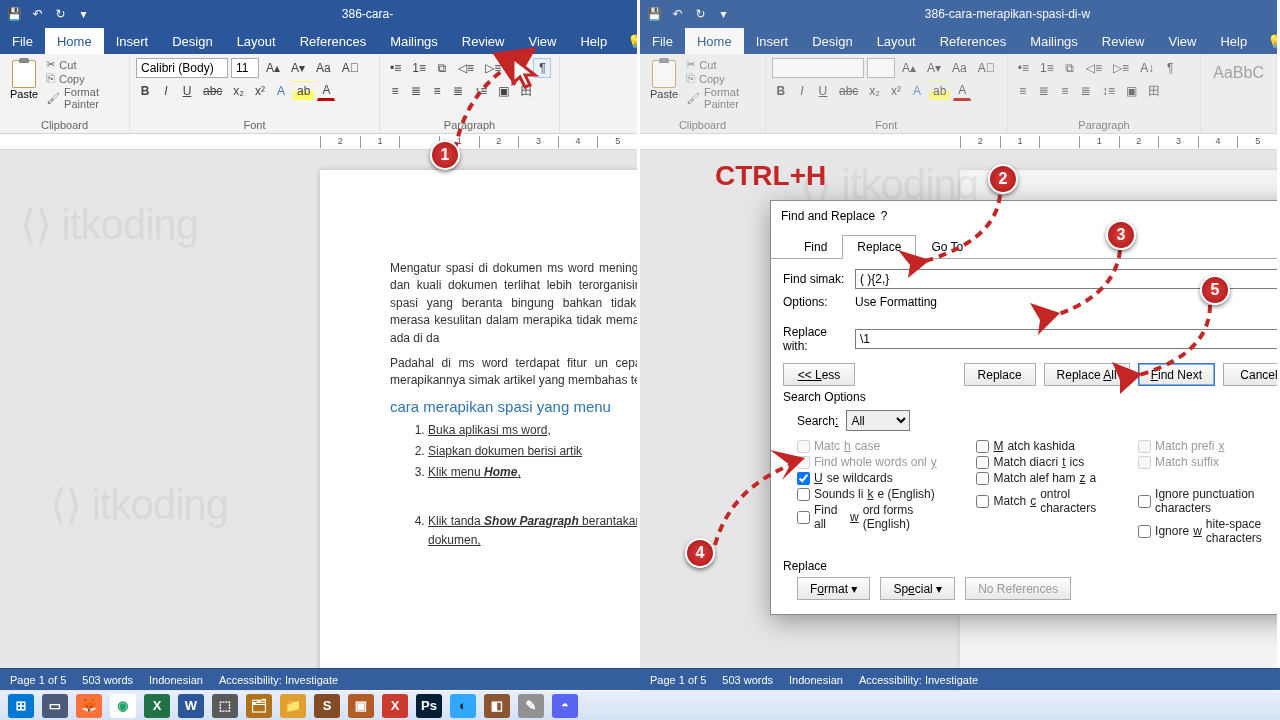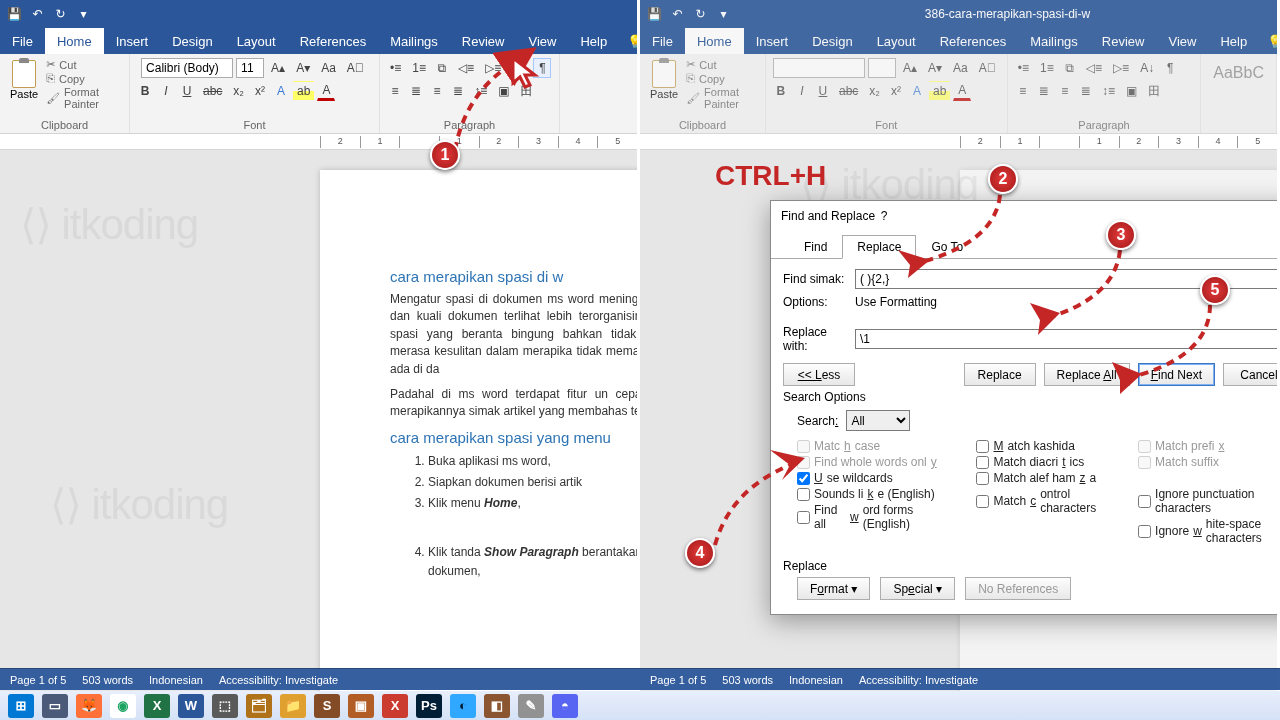--- a/index.html
+++ b/index.html
@@ -18,32 +18,32 @@
 .ribbon { height:80px; background:#f3f3f3; border-bottom:1px solid #d4d4d4; display:flex; font-size:11px; }
 .ribbon-group { border-right:1px solid #e1e1e1; padding:4px 6px 2px 6px; display:flex; flex-direction:column; position:relative; }
 .ribbon-group .glabel { text-align:center; font-size:11px; color:#666; margin-top:auto; padding-top:2px; }
 .ribbon-group .grow { display:flex; align-items:center; gap:3px; }
 .rbtn { border:1px solid transparent; padding:1px 3px; display:inline-flex; align-items:center; justify-content:center; min-width:18px; height:20px; font-size:12px; cursor:pointer; color:#444; }
 .paste-btn { display:flex; flex-direction:column; align-items:center; padding:2px 4px; cursor:pointer; }
 .paste-btn .clip { width:24px; height:28px; background:#fff; border:1px solid #c49a4f; border-radius:2px; position:relative; }
 .paste-btn .clip:before { content:""; position:absolute; top:-3px; left:50%; transform:translateX(-50%); width:10px; height:5px; background:#888; border-radius:2px 2px 0 0; }
 .clipboard-right { display:flex; flex-direction:column; gap:1px; font-size:11px; color:#666; padding-left:4px; }
 .clipboard-right span { display:flex; align-items:center; gap:4px; cursor:pointer; }
-.font-box { display:flex; align-items:center;justify-content:center; }
+.font-box { display:flex; align-items:center; }
 .font-box input { border:1px solid #ababab; height:20px; font-size:12px; padding:0 4px; background:#fff; }
 .char-btn { font-family:"Times New Roman",serif; }
 .ruler { height:16px; background:#fff; border-bottom:1px solid #d4d4d4; position:relative; font-size:9px; color:#555; }
 .ruler .marks { position:absolute; left:320px; right:0; top:0; display:flex; }
 .ruler .mk { width:48px; border-left:1px solid #999; text-align:center; height:12px; margin-top:2px; }
 .doc-area { position:absolute; top:150px; bottom:0; left:0; right:0; background:#e6e6e6; overflow:hidden; }
 .page { background:#fff; width:420px; position:absolute; left:320px; top:20px; padding:90px 20px 30px 70px; box-shadow:0 0 6px rgba(0,0,0,.2); min-height:600px; font-size:12px; color:#333; }
 .page.r { left:320px; }
 .page h3 { color:#2e74b5; font-weight:normal; font-size:15px; margin:8px 0 6px; }
 .page p { text-align:justify; line-height:1.45; margin-bottom:8px; }
-.page ol { padding-left:38px; list-style-position:outside; line-height:1.6; }
+.page ol { padding-left:38px; list-style-position:outside; line-height:1.6;text-decoration:underline; }
 .page ol li { margin-bottom:2px; }
 .statusbar { height:22px; background:#2b579a; color:#fff; font-size:11px; display:flex; align-items:center; gap:16px; padding:0 10px; opacity:.95; border-top:1px solid #1e3f6f; }
 .statusbar span { cursor:default; }
 .status-split{position:absolute;left:0;right:0;top:668px;height:23px;display:flex;}
 .status-split>.statusbar{flex:1;}
 .taskbar { position:absolute; bottom:0; left:0; right:0; height:29px; background:linear-gradient(#e8eefb,#d5e2f6); display:flex; align-items:center; gap:8px; padding:0 8px; }
 .taskbar .tb { width:26px; height:24px; border-radius:3px; display:flex; align-items:center; justify-content:center; font-size:13px; font-weight:bold; color:#fff; }
 .dialog { position:absolute; left:130px; top:200px; width:538px; background:#fff; border:1px solid #8a8a8a; box-shadow:0 6px 24px rgba(0,0,0,.35); font-size:12px; z-index:50; }
 .dialog .dtitle { padding:6px 10px; font-size:12px; display:flex; align-items:center; }
 .dialog .dtitle .x { margin-left:auto; width:18px; text-align:center; cursor:pointer; font-size:15px; }
@@ -84,20 +84,21 @@
 <div class="split">
 
  <div class="pane">
    <div class="titlebar">
      <div class="qat">
        <span>💾</span>
        <span>↶</span>
        <span>↻</span>
        <span>▾</span>
      </div>
+     <div class="title">386-cara-</div>
    </div>
    <div class="menubar">
      <div class="tab file">File</div>
      <div class="tab active">Home</div>
      <div class="tab">Insert</div>
      <div class="tab">Design</div>
      <div class="tab">Layout</div>
      <div class="tab">References</div>
      <div class="tab">Mailings</div>
      <div class="tab">Review</div>
@@ -181,21 +182,20 @@
           <div class="mk"></div>
           <div class="mk">1</div>
           <div class="mk">2</div>
           <div class="mk">3</div>
           <div class="mk">4</div>
           <div class="mk">5</div>
         </div>
    </div>
    <div class="doc-area">
      <div class="page">
-       <h3>cara merapikan spasi di w</h3>
        <p><span>Mengatur spasi di dokumen ms word meningkatkan      estetika dan kuali dokumen terlihat lebih terorganisir s Sebaliknya,   spasi   yang beranta bingung bahkan tidak tertarik untuk merasa kesulitan    dalam merapika tidak memahami fitur yang ada di da</span></p>
        <p>Padahal di ms word terdapat fitur un cepat tanpa harus merapikannya simak artikel yang membahas tentan</p>
        <h3>cara merapikan spasi yang menu</h3>
        <ol>
          <li>Buka aplikasi ms word,</li>
          <li>Siapkan dokumen berisi artik</li>
          <li><span>Klik menu </span><b><i>Home</i></b>,</li>
        </ol>
        <ol start="4" style="margin-top:30px">
          <li><span>Klik tanda </span><b><i>Show Paragraph</i></b><span> berantakan pada dokumen,</span></li>

